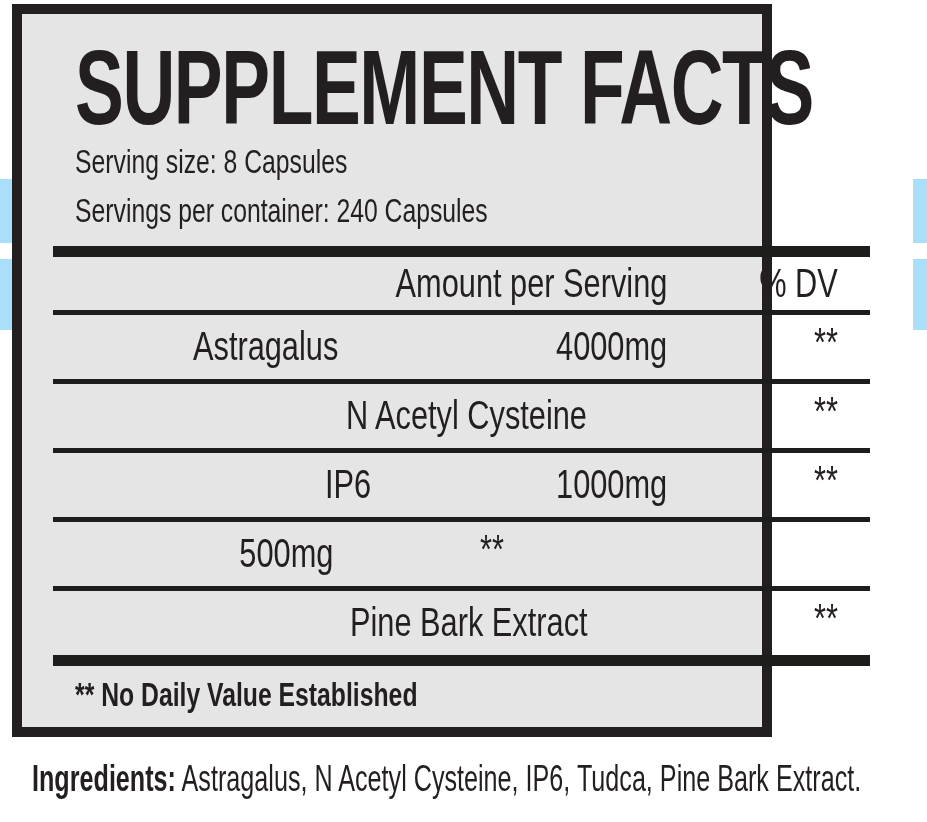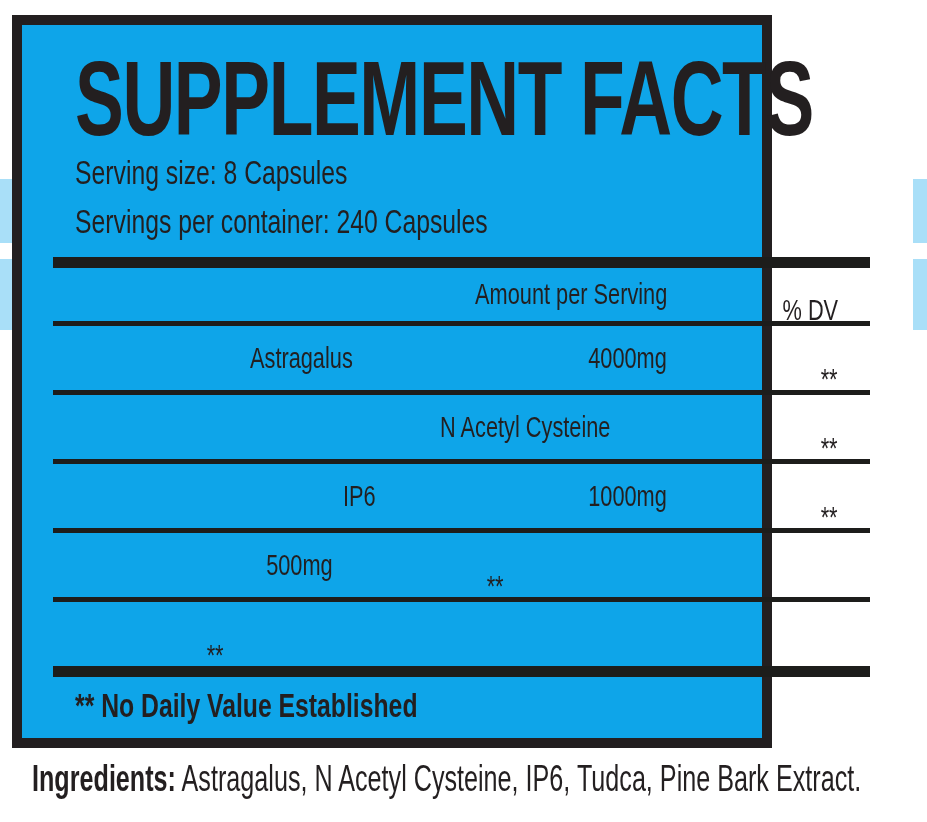--- a/index.html
+++ b/index.html
@@ -11,22 +11,22 @@
   .stage{position:absolute;inset:0;}
   
   .stripe{position:absolute;background:#a9dff8;width:14px;}
   .stripe.l1{left:0;top:179px;height:64px;}
   .stripe.l2{left:0;top:259px;height:71px;}
   .stripe.r1{right:0;top:179px;height:64px;}
   .stripe.r2{right:0;top:259px;height:71px;}
 
   
   .facts-box{
-    position:absolute;left:12px;top:15px;width:760px;height:733px;
-    box-sizing:border-box;border:10px solid #231f20;background:#0ea5e9;
+    position:absolute;left:12px;top:4px;width:760px;height:733px;
+    box-sizing:border-box;border:10px solid #231f20;background:#e5e5e5;
   }
   .title{
     position:absolute;left:53px;top:20px;margin:0;
     font-size:106px;font-weight:700;line-height:1;letter-spacing:-2px;
     white-space:nowrap;
     transform:scaleX(0.69);transform-origin:0 0;
   }
   .serving-line{
     position:absolute;left:53px;font-size:33px;line-height:1.1;white-space:nowrap;
     transform:scaleX(0.75);transform-origin:0 0;
@@ -35,24 +35,24 @@
   .serving-line.s2{top:179px;}
 
   .facts-table{position:absolute;left:31px;top:232px;width:817px;}
   .bar{height:11px;background:#1d1d1b;}
   .trow{
     display:flex;align-items:center;height:64px;
     border-bottom:5px solid #1d1d1b;
   }
   .trow.header{height:53px;}
   .trow.last{border-bottom:none;}
-  .cell{box-sizing:border-box;white-space:nowrap;font-size:29px;line-height:1.05;}
+  .cell{box-sizing:border-box;white-space:nowrap;font-size:41px;line-height:1.05;}
   .cell.name{flex:1 1 auto;padding-left:22px;text-align:right;}
   .cell.amount{flex:0 0 280px;text-align:right;}
-  .cell.dv{flex:0 0 203px;text-align:right;padding-right:32px;margin-top:32px;}
+  .cell.dv{flex:0 0 203px;text-align:right;padding-right:32px;}
   .cell.dv.sup{align-self:flex-start;padding-top:6px;}
   .cond-l{display:inline-block;transform:scaleX(0.75);transform-origin:0 50%;white-space:nowrap;}
   .cond-r{display:inline-block;transform:scaleX(0.75);transform-origin:100% 50%;white-space:nowrap;}
 
   .footnote{
     position:absolute;left:53px;top:662px;font-size:33px;font-weight:700;
     white-space:nowrap;transform:scaleX(0.75);transform-origin:0 0;
   }
   .ingredients{
     position:absolute;left:32px;top:758px;margin:0;font-size:37px;line-height:1.15;
@@ -106,20 +106,21 @@
         <div class="cell amount"><span class="cond-r">1000mg</span></div>
         <div class="cell dv sup"><span class="cond-r">**</span></div>
       </div>
 
       <div class="trow">
         <div class="cell amount"><span class="cond-r">500mg</span></div>
         <div class="cell dv sup"><span class="cond-r">**</span></div>
       </div>
 
       <div class="trow last">
+        <div class="cell name"><span class="cond-l">Pine Bark Extract</span></div>
         <div class="cell dv sup"><span class="cond-r">**</span></div>
       </div>
 
       <div class="bar"></div>
     </div>
 
     <div class="footnote">** No Daily Value Established</div>
   </div>
 
   <p class="ingredients">

